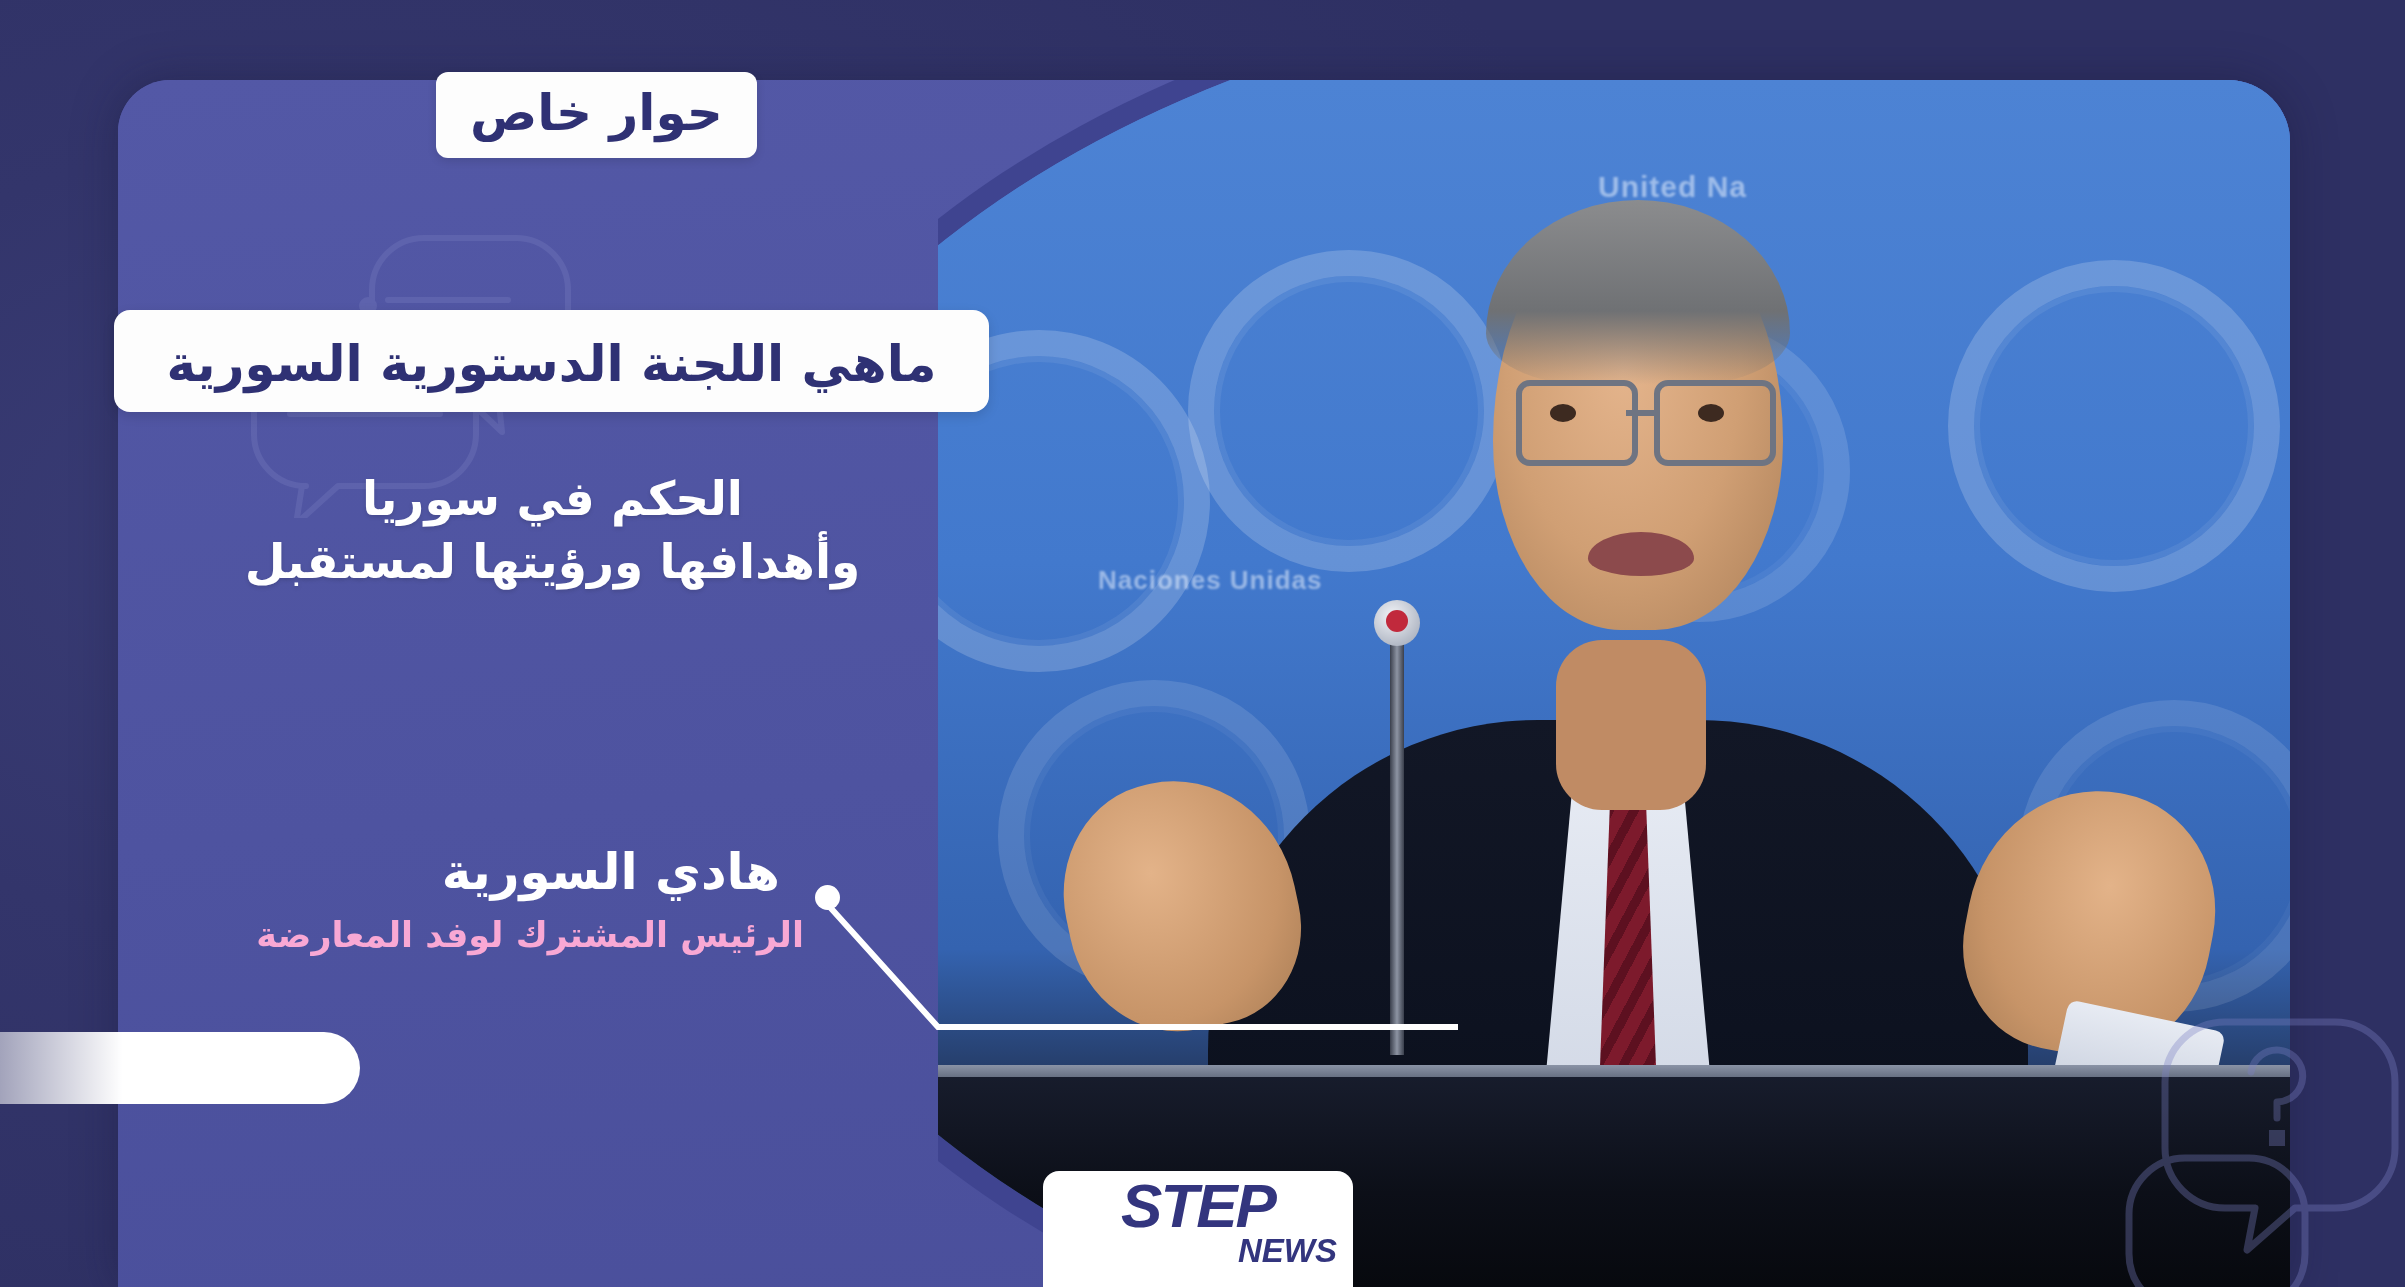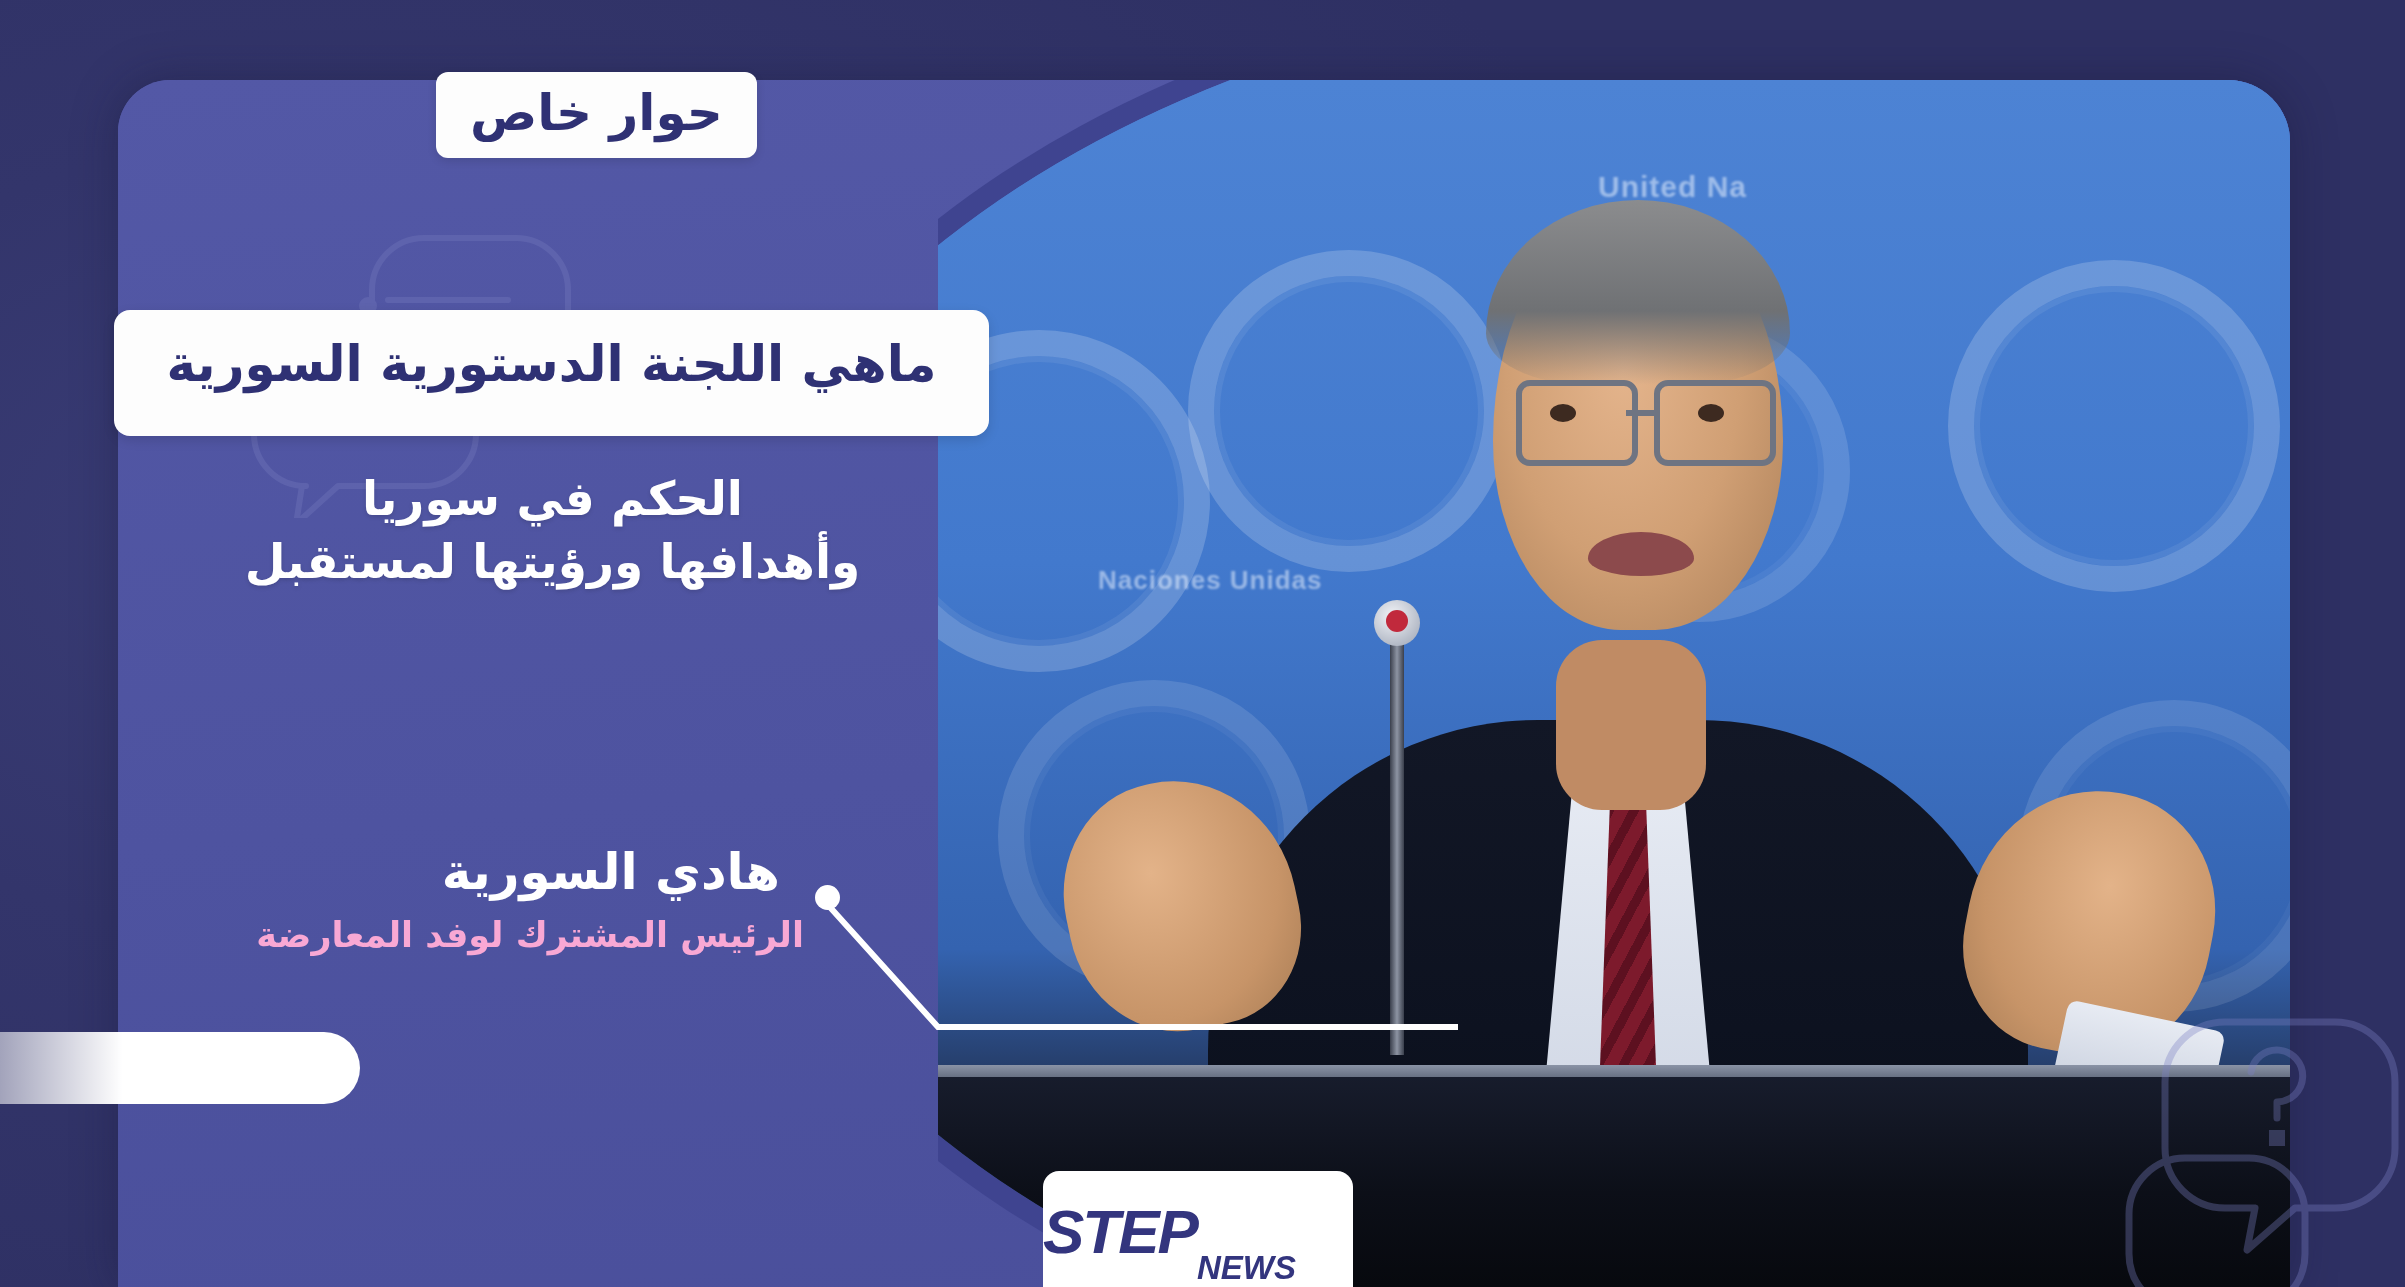--- a/index.html
+++ b/index.html
@@ -102,21 +102,21 @@
     font-size:50px;font-weight:bold;
     line-height:1;
     box-shadow:0 3px 10px rgba(0,0,0,.12);
     z-index:6;
   }
   #headline{
     position:absolute;left:114px;top:310px;
     width:875px;
     background:#fdfdfd;
     border-radius:16px;
-    padding:26px 30px 44px;
+    padding:26px 30px 20px;
     box-sizing:border-box;
     color:#2f3174;
     font-size:50px;font-weight:bold;
     line-height:1.12;
     text-align:center;
     box-shadow:0 4px 12px rgba(0,0,0,.13);
     z-index:6;
   }
   #subhead{
     position:absolute;left:130px;top:468px;
@@ -162,21 +162,21 @@
     border-radius:0 36px 36px 0;
     z-index:9;
   }
   
   #logo-card{
     position:absolute;left:1043px;top:1171px;
     width:310px;height:116px;
     background:#ffffff;
     border-radius:16px 16px 0 0;
     z-index:10;
-    display:flex;flex-direction:row;
+    display:flex;flex-direction:column;
     align-items:center;justify-content:flex-start;
     padding-top:6px;box-sizing:border-box;
   }
   #logo-step{
     color:#33357e;font-size:62px;font-weight:bold;
     font-family:"Liberation Sans",sans-serif;
     letter-spacing:-2px;font-style:italic;
     line-height:.95;
   }
   #logo-news{

